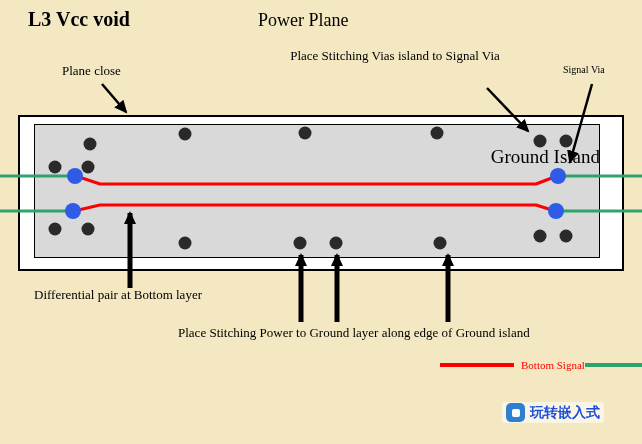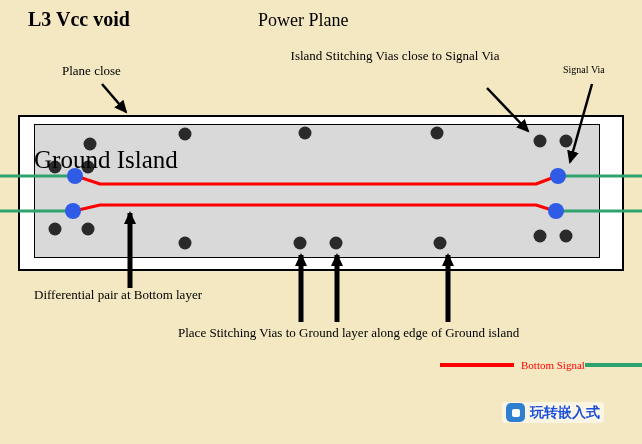--- a/index.html
+++ b/index.html
@@ -20,21 +20,21 @@
     color:#000;
   }
   .abs{position:absolute;}
   .title-layer{left:28px;top:8px;font-size:20px;font-weight:bold;}
   .title-plane{left:258px;top:10px;font-size:18px;}
   .annot{left:245px;top:47px;width:300px;text-align:center;font-size:13px;line-height:18px;}
   .lbl-plane-void{left:62px;top:63px;font-size:13px;}
   .lbl-signal-via{left:563px;top:64px;font-size:10px;}
   .outer-rect{left:18px;top:115px;width:606px;height:156px;background:#FFFFFF;border:2px solid #000;}
   .gray-rect{left:34px;top:124px;width:566px;height:134px;background:var(--gray);border:1px solid #000;}
-  .ground-island{left:34px;top:146px;width:566px;text-align:left;font-size:25px;}
+  .ground-island{left:34px;top:146px;width:566px;text-align:right;font-size:19px;}
   #overlay{left:0;top:0;pointer-events:none;}
   .green-trace path{stroke:var(--green);stroke-width:3;fill:none;}
   .red-trace path{stroke:var(--red);stroke-width:3;fill:none;stroke-linejoin:round;}
   .arrow{stroke:#000;fill:none;marker-end:url(#ah);}
   .arrow.thin{stroke-width:2.5;}
   .arrow.thick{stroke-width:5;}
   #via-layer{left:0;top:0;width:642px;height:444px;pointer-events:none;}
   .via{position:absolute;border-radius:50%;transform:translate(-50%,-50%);}
   .via-black{width:13px;height:13px;background:var(--via-black);}
   .via-blue{width:16px;height:16px;background:var(--blue);}
@@ -111,27 +111,27 @@
     <div class="via via-black" style="left: 440px; top: 243px;"></div>
     <div class="via via-blue" style="left: 75px; top: 176px;"></div>
     <div class="via via-blue" style="left: 73px; top: 211px;"></div>
     <div class="via via-blue" style="left: 558px; top: 176px;"></div>
     <div class="via via-blue" style="left: 556px; top: 211px;"></div>
   </div>
 
 <div class="abs title-layer">L3 Vcc void</div>
 <div class="abs title-plane">Power Plane</div>
 <div class="abs annot">
-  <div>Island Stitching Vias close to Signal Via</div>
+  <div>Place Stitching Vias island to Signal Via</div>
 </div>
 <div class="abs lbl-plane-void">Plane close</div>
 <div class="abs lbl-signal-via">Signal Via</div>
 <div class="abs ground-island">Ground Island</div>
 <div class="abs lbl-diff">Differential pair at Bottom layer</div>
-<div class="abs lbl-stitch-edge">Place Stitching Vias to Ground layer along edge of Ground island</div>
+<div class="abs lbl-stitch-edge">Place Stitching Power to Ground layer along edge of Ground island</div>
 
 <div class="abs legend">
   <div class="lg-row">
     <span class="lg-line red"></span>
     <span class="lg-label red-t">Bottom Signal</span>
   </div>
   <div class="lg-row">
     <span class="lg-line green"></span>
     <span class="lg-label green-t">Top Ground</span>
   </div>

